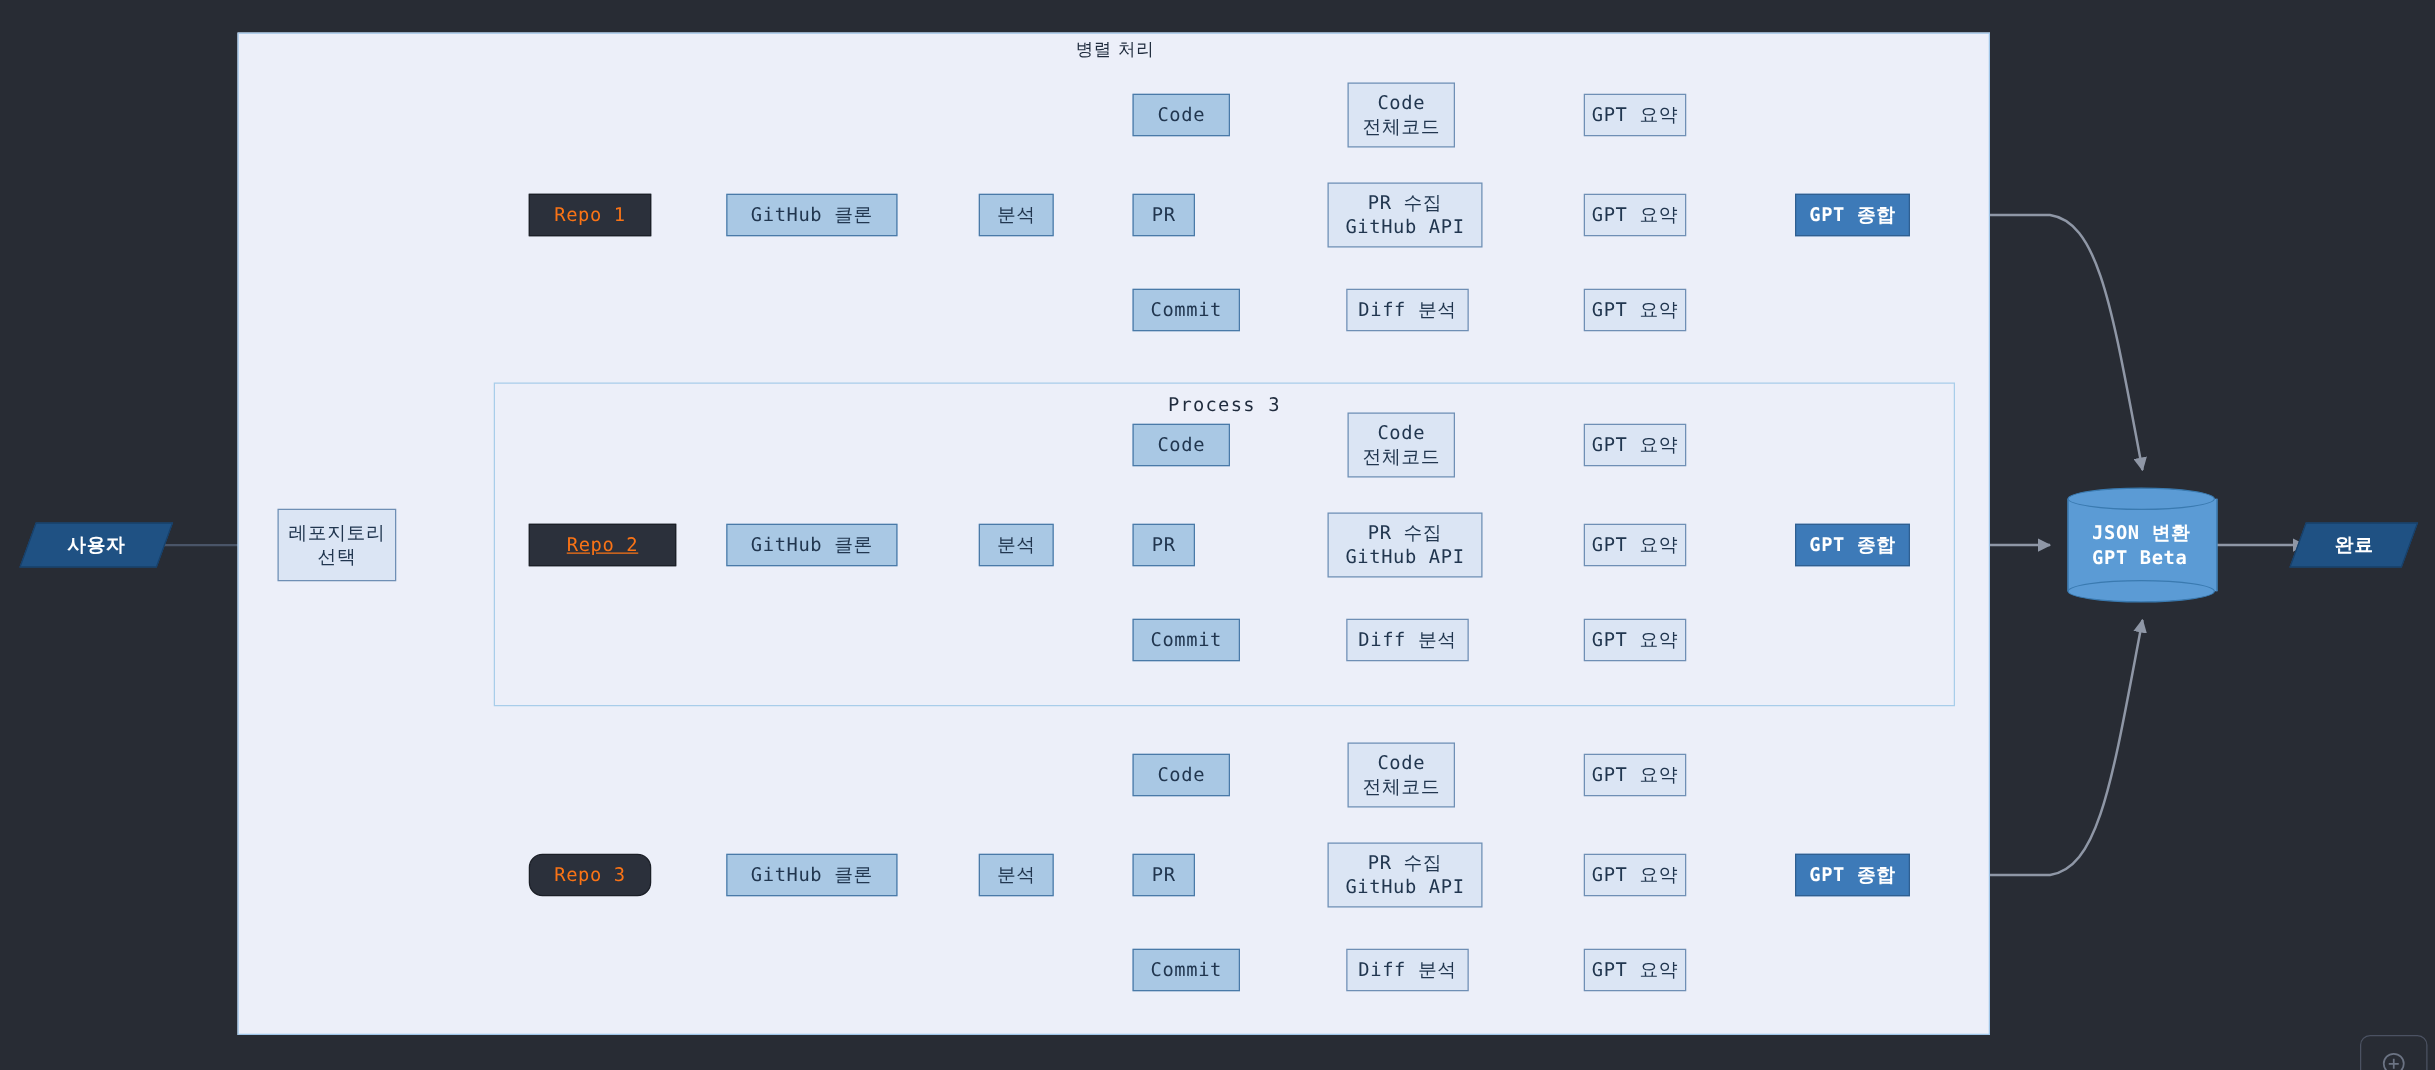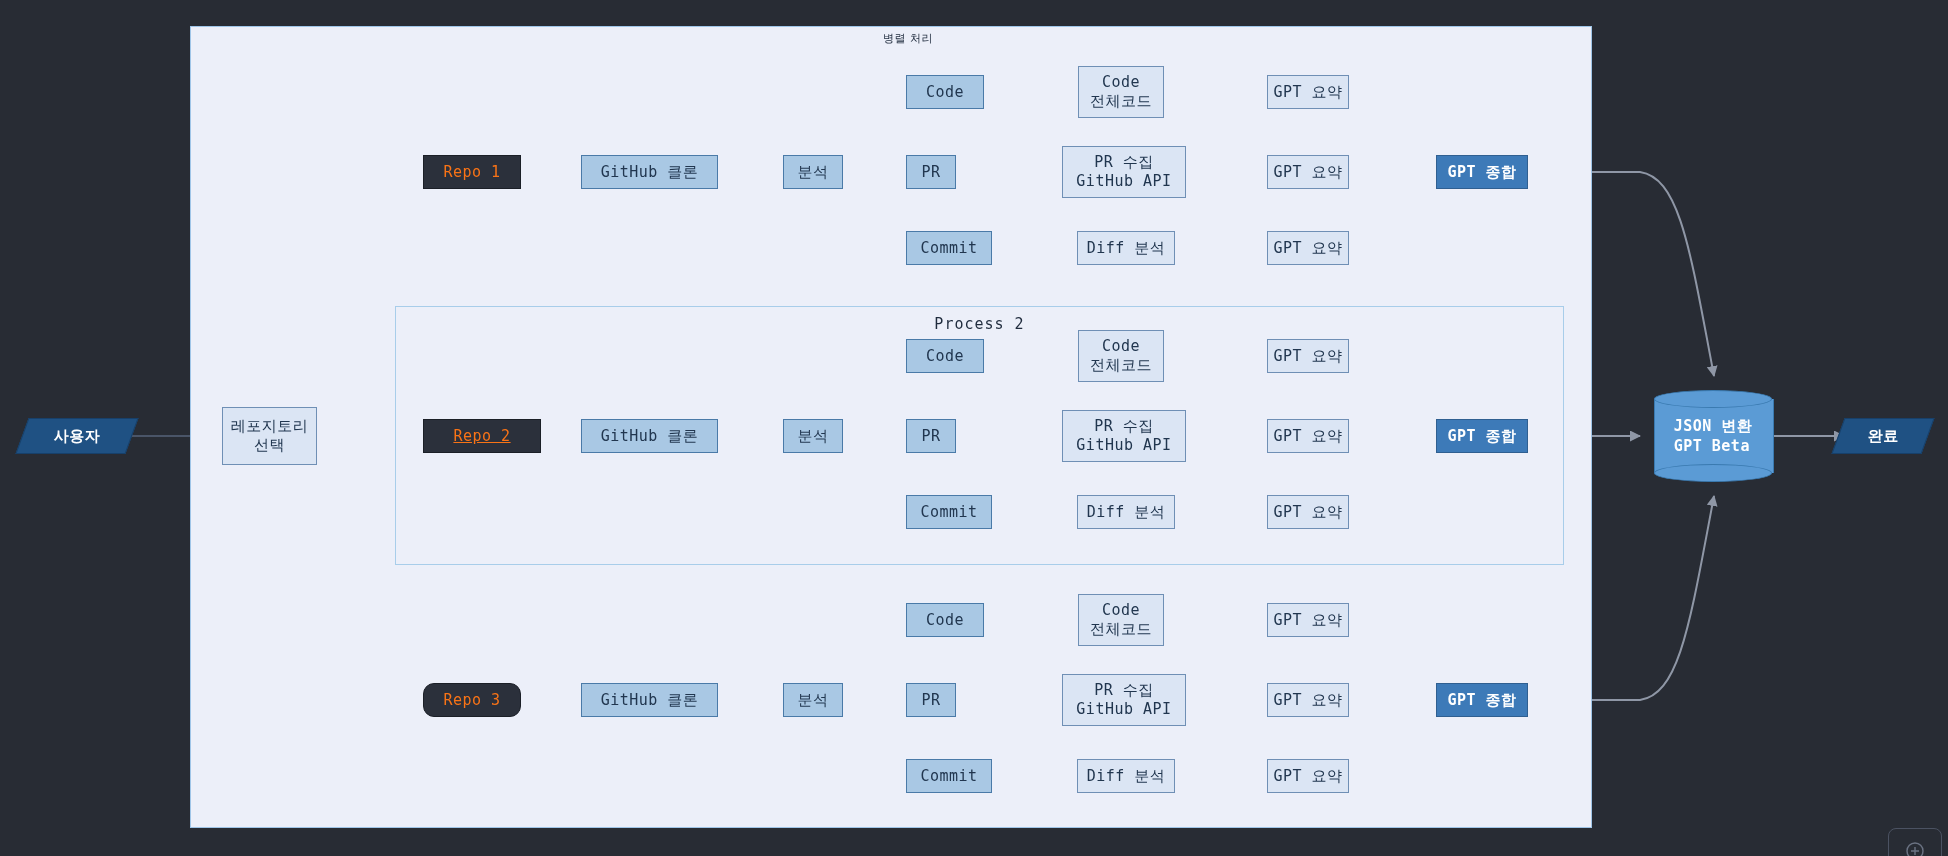--- a/index.html
+++ b/index.html
@@ -30,25 +30,25 @@
     left: 190px;
     top: 26px;
     width: 1402px;
     height: 802px;
     background: #eceff9;
     border: 1px solid #9fc5e8;
     box-sizing: border-box;
   }
   .parallel-title {
     position: absolute;
-    left: 16px;
+    left: 0;
     top: 4px;
     width: 1402px;
     text-align: center;
-    font-size: 11px;
+    font-size: 14px;
     color: #1f2b3d;
     font-family: "DejaVu Sans", "Liberation Sans", sans-serif;
     letter-spacing: 0.5px;
   }
   .proc-box {
     position: absolute;
     left: 395px;
     width: 1169px;
     height: 259px;
     background: #eceff9;
@@ -320,21 +320,21 @@
     <span>GPT 요약</span>
   </div>
   <div class="node n-light" style="left:1267px; top:231px; width:82px; height:34px;">
     <span>GPT 요약</span>
   </div>
   <div class="node n-strong" style="left:1436px; top:155px; width:92px; height:34px;">
     <span>GPT 종합</span>
   </div>
 
   <div class="proc-box p2">
-    <div class="proc-title">Process 2</div>
+    <div class="proc-title">Process 3</div>
   </div>
 
   <div class="node n-dark" style="left:423px; top:419px; width:118px; height:34px;text-decoration:underline;">
     <span>Repo 2</span>
   </div>
   <div class="node n-mid" style="left:581px; top:419px; width:137px; height:34px;">
     <span>GitHub 클론</span>
   </div>
   <div class="node n-mid" style="left:783px; top:419px; width:60px; height:34px;">
     <span>분석</span>

